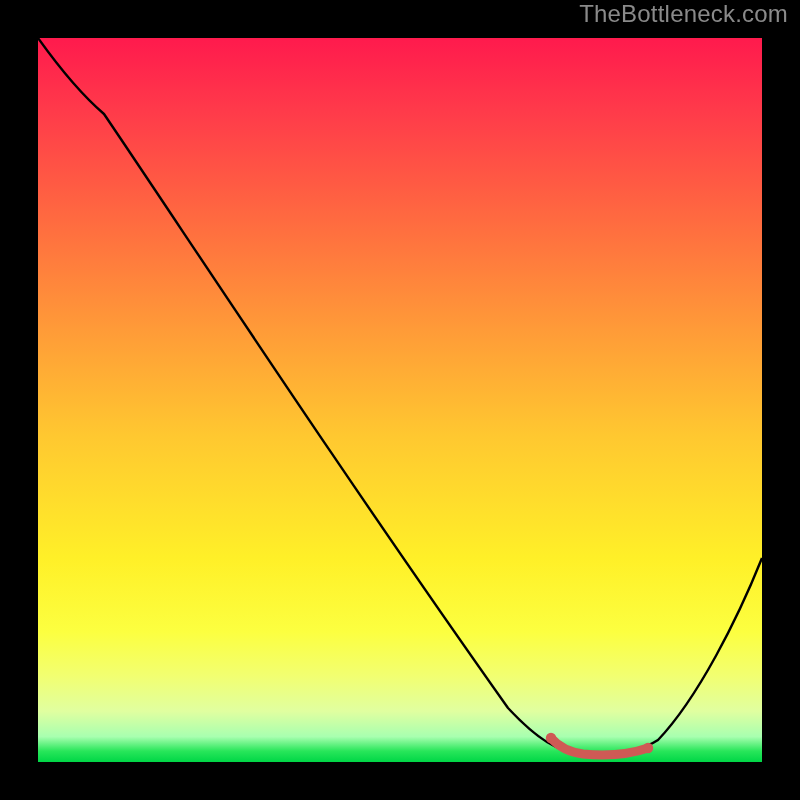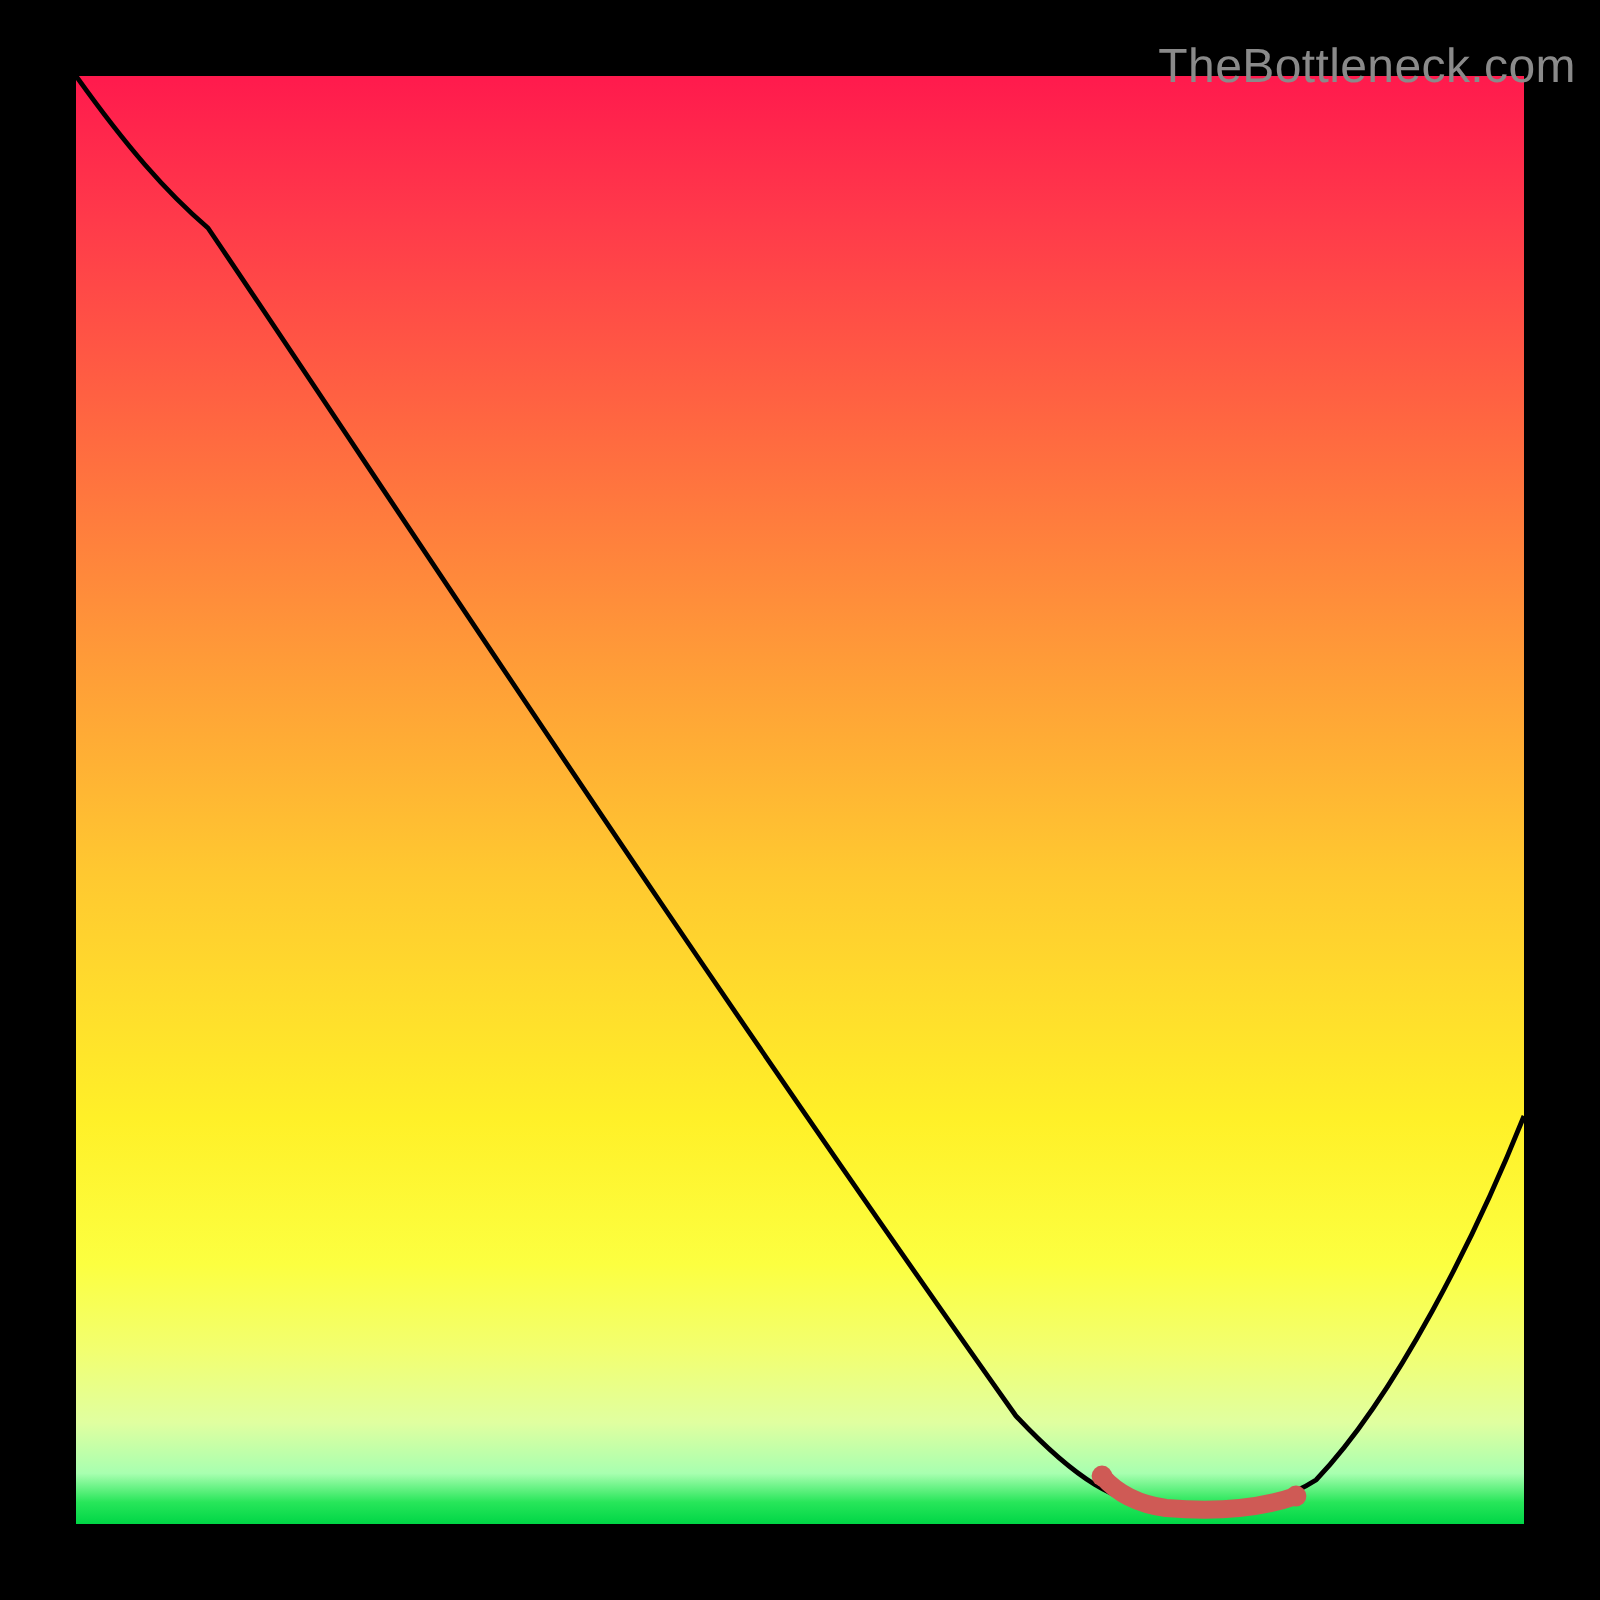--- a/index.html
+++ b/index.html
@@ -36,21 +36,21 @@
       #fcff40 82%,
       #f2ff70 88%,
       #e0ffa0 93%,
       #a8ffb0 96.5%,
       #28e65a 98.5%,
       #00d646 100%
     );
   }
   .watermark {
     position: absolute;
-    top: 20px;
+    top: 0;
     right: 12px;
     color: #8a8a8a;
     font-size: 24px;
     font-weight: 500;
     letter-spacing: 0.2px;
     z-index: 5;
   }
   svg.curve {
     position: absolute;
     left: 0;

